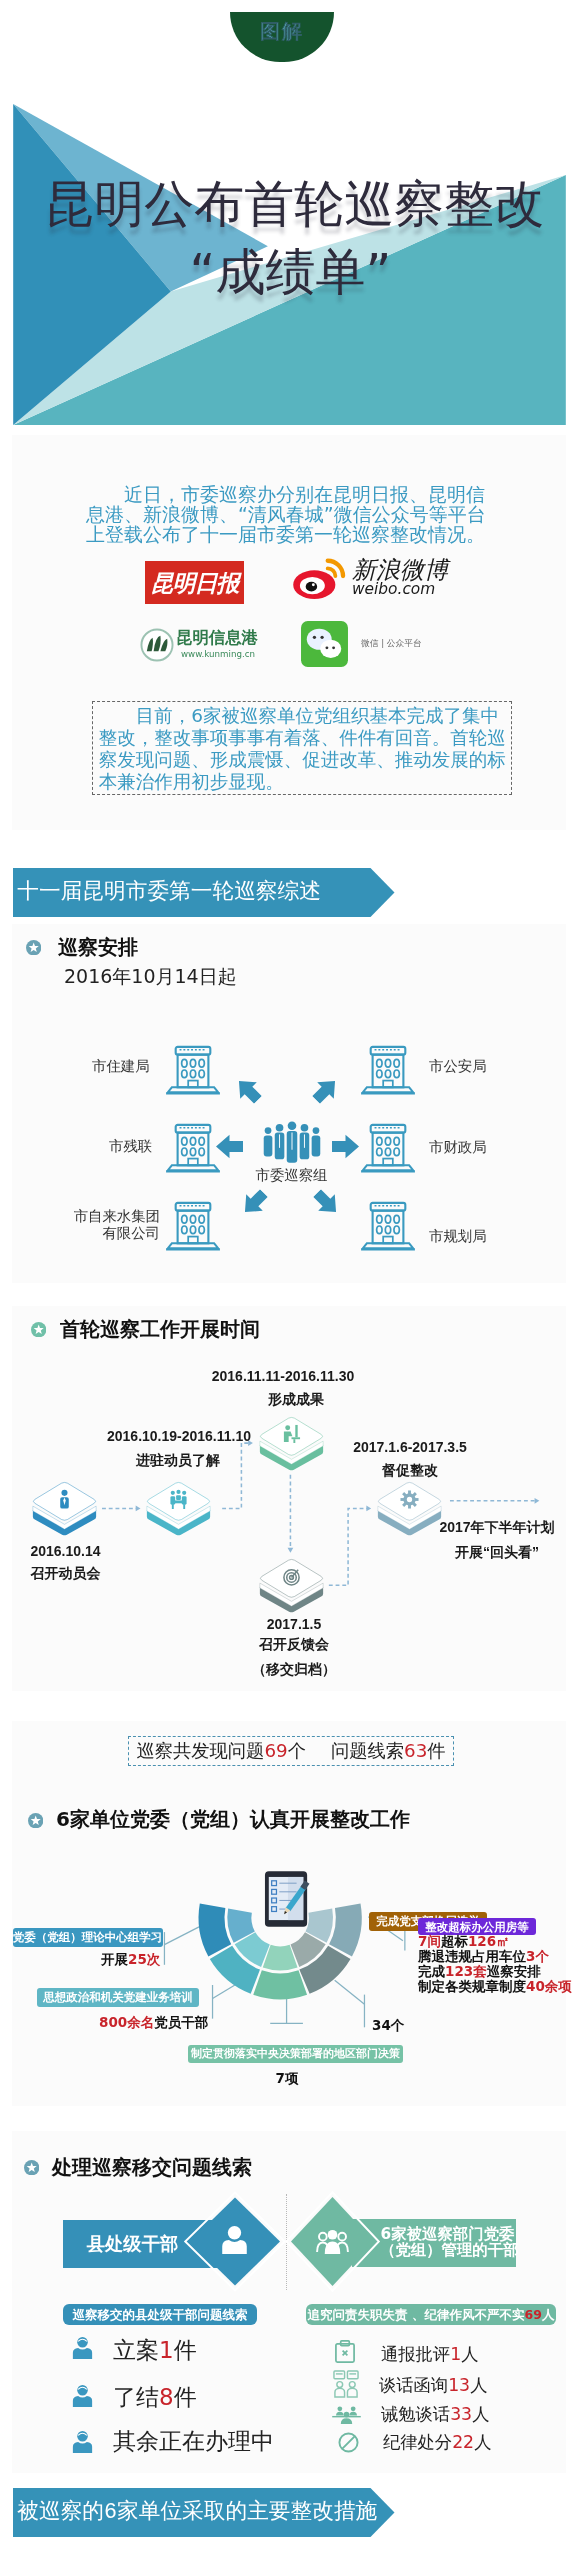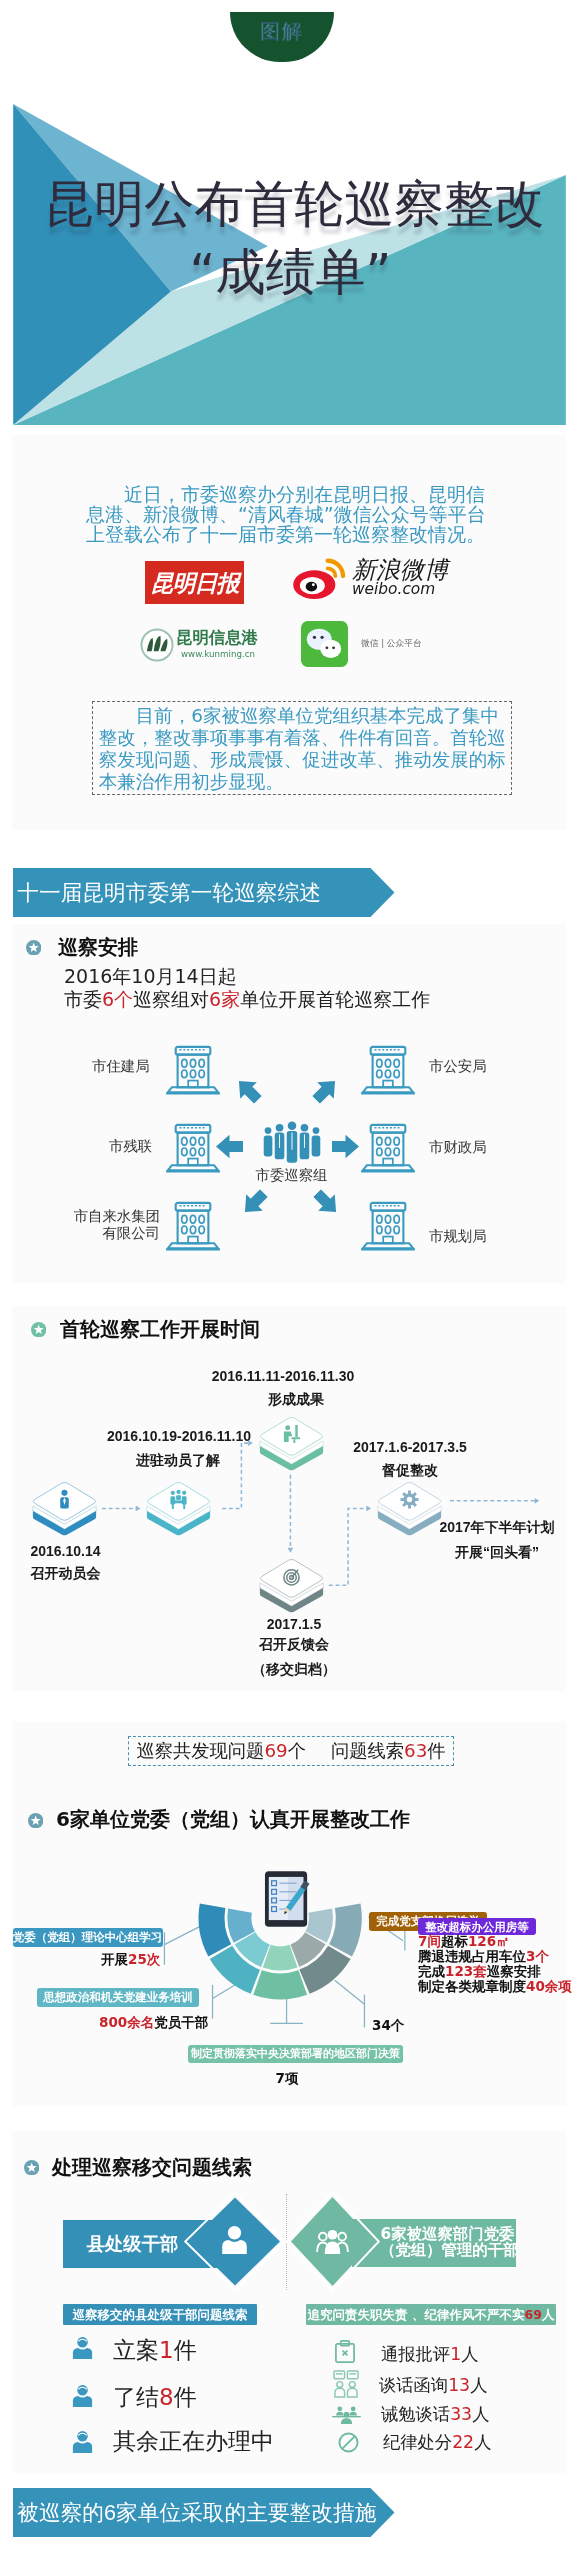--- a/index.html
+++ b/index.html
@@ -6,33 +6,33 @@
 body{background:#ffffff;}
 .page{position:relative;width:577px;height:2576px;background:#ffffff;overflow:hidden;font-family:"DejaVu Sans","Liberation Sans",sans-serif;color:#222;}
 .abs{position:absolute;}
 .panel{position:absolute;left:11.5px;width:554px;background:#fbfbfb;}
 .red{color:#c8242b;}
 .badge{left:230px;top:11.5px;width:104px;height:50px;background:#14532d;border-radius:0 0 52px 52px;text-align:center;font-size:20px;font-weight:normal;line-height:38px;color:#5cb6c1;letter-spacing:1.9px;-webkit-text-stroke:1px #2f5d66;font-family:"DejaVu Sans",sans-serif;}
 .title{left:5.8px;width:577px;text-align:center;font-size:50px;line-height:52px;color:#2e2b3c;font-family:"DejaVu Sans",sans-serif;text-shadow:0 6.7px 3.8px rgba(40,40,60,0.22);white-space:nowrap;}
 .intro-text{left:86px;top:484px;width:416px;font-size:19px;line-height:20px;color:#3b9ac2;text-indent:38px;font-family:"DejaVu Sans",sans-serif;}
 .summary-box{left:92px;top:701px;width:420px;height:94px;border:1.4px dashed #666;padding:2.9px 4.8px 0 5.8px;}
 .summary-text{font-size:18.5px;line-height:22px;color:#3b9ac2;text-indent:37px;font-family:"DejaVu Sans",sans-serif;}
-.ribbon{left:12.5px;width:382px;height:49px;background:#3592b8;clip-path:polygon(0 0,358px 0,382px 24.5px,358px 49px,0 49px);color:#fff;font-size:21.7px;line-height:49px;padding-left:4.8px;white-space:nowrap;font-family:Liberation Sans, sans-serif;}
+.ribbon{left:12.5px;width:382px;height:49px;background:#3592b8;clip-path:polygon(0 0,358px 0,382px 24.5px,358px 49px,0 49px);color:#fff;font-size:21.7px;line-height:49px;padding-left:4.8px;white-space:nowrap;font-family:Liberation Mono, monospace;}
 .sec-icon{width:15.4px;height:15.4px;}
 .sec-head{font-size:20px;font-weight:bold;color:#111;line-height:25px;white-space:nowrap;font-family:"DejaVu Sans",sans-serif;}
 .body20{font-size:19px;line-height:23px;color:#222;white-space:nowrap;}
 .unit{font-size:14.4px;line-height:17.3px;color:#333;white-space:nowrap;}
 .tl{width:154px;text-align:center;font-family:"Liberation Sans",sans-serif;font-weight:bold;font-size:14px;line-height:17.3px;color:#1b1b1b;white-space:nowrap;}
 .stats-box{left:128px;top:1736px;width:326px;height:30px;border:1.4px dashed #4a90b0;text-align:center;font-size:18.3px;line-height:27px;color:#222;white-space:nowrap;}
 .gap{display:inline-block;width:25px;}
 .fan-label{height:19px;border-radius:2.9px;color:#fff;font-size:11.5px;font-weight:bold;line-height:19px;text-align:center;white-space:nowrap;}
 .fan-val{font-size:13.5px;font-weight:bold;line-height:15.4px;white-space:nowrap;color:#111;}
 .blk-rect{height:48px;}
 .blk-title{color:#fff;font-weight:bold;white-space:nowrap;}
-.pill{height:21px;border-radius:1px;color:#fff;font-size:12.5px;font-weight:bold;line-height:21px;text-align:center;white-space:nowrap;}
+.pill{height:21px;border-radius:6px;color:#fff;font-size:12.5px;font-weight:bold;line-height:21px;text-align:center;white-space:nowrap;}
 .item-text{font-size:23px;line-height:23px;color:#222;white-space:nowrap;}
 .item-text-r{font-size:17.3px;line-height:21px;color:#222;white-space:nowrap;}
 </style>
 </head>
 <body>
 
 <svg width="0" height="0" style="position:absolute">
   <defs>
     <symbol id="sym-building" viewBox="0 0 56 52">
       <rect x="10" y="2" width="36" height="8" rx="2" fill="none" stroke="#3a9ac0" stroke-width="2.2"></rect>
@@ -131,23 +131,20 @@
     <span>十一届昆明市委第一轮巡察综述</span>
   </div>
 
   <div class="panel" style="top:924px;height:359px"></div>
 
   <svg class="abs sec-icon" style="left:26px;top:940px;color:#6aa2b4" viewBox="0 0 16 16">
       <use href="#sym-star-circle"></use>
     </svg>
   <div class="abs sec-head" style="left:58px;top:935px">巡察安排</div>
   <div class="abs body20" style="left:64px;top:965px">2016年10月14日起</div>
-  <div class="abs body20" style="left:64px;top:988px">
-    <span>市委</span><span class="red">6个</span><span>巡察组对</span><span class="red">6家</span><span>单位开展首轮巡察工作</span>
-  </div>
 
   <svg class="abs" style="left:166px;top:1045px" width="54" height="50" viewBox="0 0 56 52">
       <use href="#sym-building"></use>
     </svg>
   <svg class="abs" style="left:361px;top:1045px" width="54" height="50" viewBox="0 0 56 52">
       <use href="#sym-building"></use>
     </svg>
   <svg class="abs" style="left:166px;top:1123px" width="54" height="50" viewBox="0 0 56 52">
       <use href="#sym-building"></use>
     </svg>

